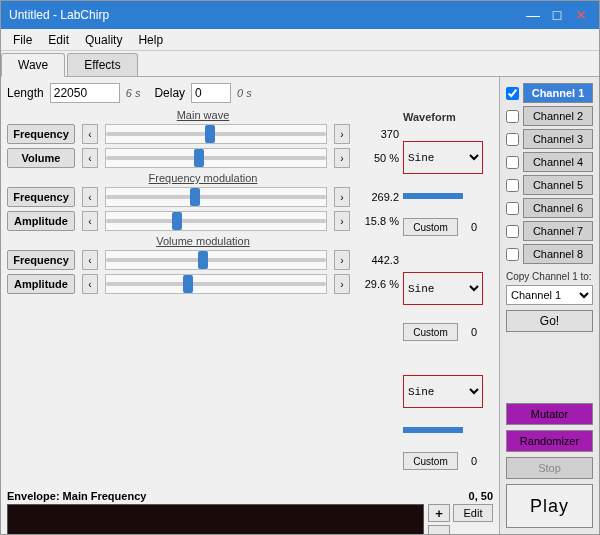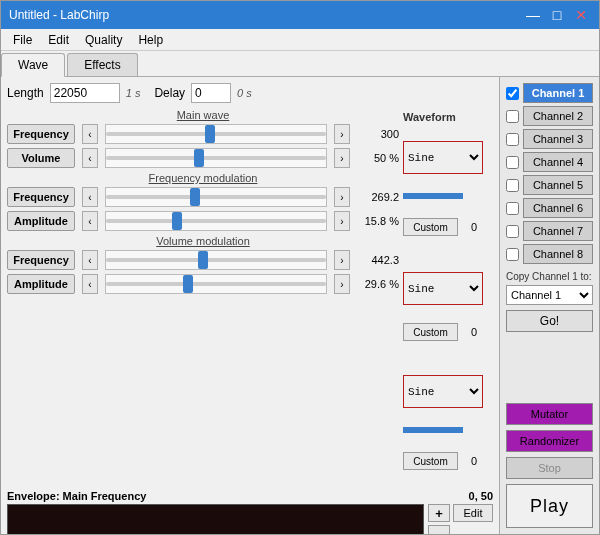--- a/index.html
+++ b/index.html
@@ -457,41 +457,41 @@
     <div class="tab">Effects</div>
   </div>
 
   <div class="main-content">
 
     <div class="left-panel">
 
       <div class="length-row">
         <span class="length-label">Length</span>
         <input class="length-input" type="text" value="22050" style="">
-        <span class="unit-label">1 s</span>
+        <span class="unit-label">6 s</span>
         <span class="delay-label">Delay</span>
         <input class="delay-input" type="text" value="0" style="">
         <span class="unit-label">0 s</span>
       </div>
 
       <div class="sliders-and-wf">
         <div class="sliders-col">
 
           <div class="section-label">Main wave</div>
 
           <div class="slider-row">
             <div class="slider-label-btn">Frequency</div>
             <div class="arrow-btn">‹</div>
             <div class="slider-container">
               <div class="slider-track">
                 <div class="slider-thumb" style="left: 45%;"></div>
               </div>
             </div>
             <div class="arrow-btn">›</div>
-            <div class="slider-value">300</div>
+            <div class="slider-value">370</div>
           </div>
 
           <div class="slider-row">
             <div class="slider-label-btn">Volume</div>
             <div class="arrow-btn">‹</div>
             <div class="slider-container">
               <div class="slider-track">
                 <div class="slider-thumb" style="left: 40%;"></div>
               </div>
             </div>

